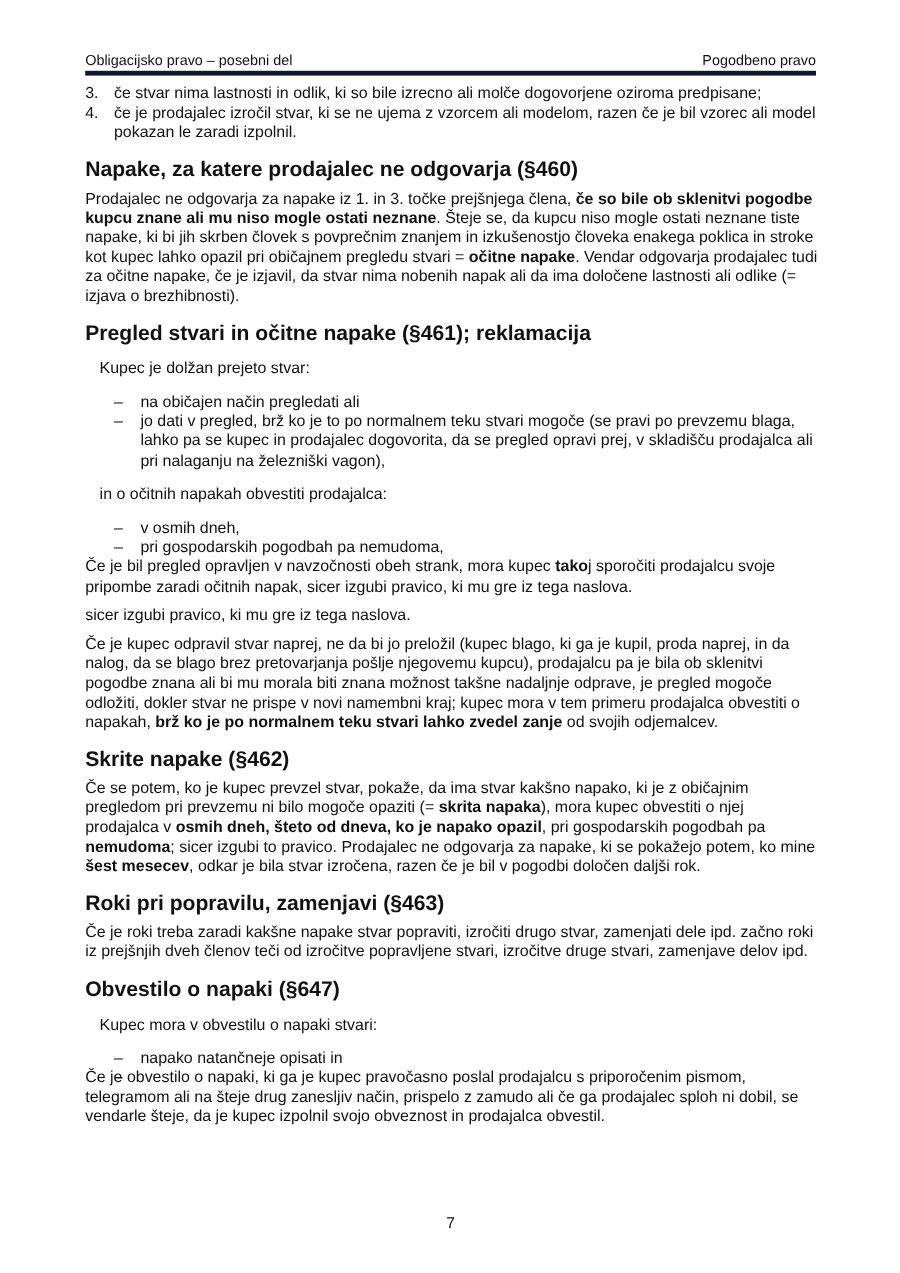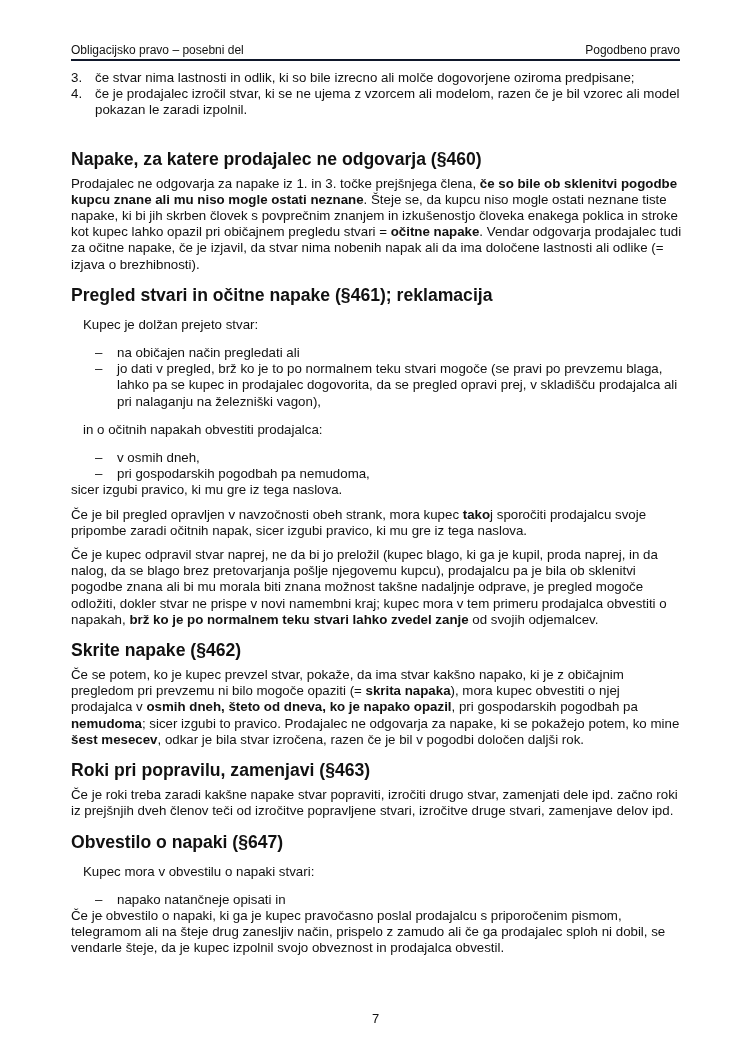--- a/index.html
+++ b/index.html
@@ -1,20 +1,20 @@
 <!DOCTYPE html>
 <html><head>
 <meta charset="utf-8">
 <style>
   html, body { margin: 0; padding: 0; background: #ffffff; }
   body { width: 750px; height: 1061px; position: relative; overflow: hidden;
          font-family: "Liberation Sans", sans-serif; color: #111; }
   .page { position: absolute; left: 71px; top: 0; width: 610px; }
   .hdr { position: absolute; top: 42px; left: 0; width: 609px; height: 17px;
-         border-bottom: 2px solid #0f172a; font-size: 12px; line-height: 16px; }
+         border-bottom: 4px solid #0f172a; font-size: 12px; line-height: 16px; }
   .hdr .l { position: absolute; left: 0; top: 0; }
   .hdr .r { position: absolute; right: 0; top: 0; }
   .content { position: absolute; top: 70px; left: 0; width: 612px; font-size: 13.3px; line-height: 16.2px; }
   ol.num { list-style: none; margin: 0; padding: 0; }
   ol.num li { position: relative; padding-left: 24px; }
   ol.num li .n { position: absolute; left: 0; top: 0; }
   h2 { font-size: 17.6px; font-weight: bold; margin: 12px 0 7px 0; line-height: 20px; }
   p { margin: 0 0 8px 0; }
   p.tight { margin: 12px; }
   ul.dash { list-style: none; margin: 0; padding: 0; }
@@ -33,36 +33,36 @@
     <span class="r">Pogodbeno pravo</span>
   </div>
 
   <div class="content">
 
     <ol class="num">
       <li><span class="n">3.</span><span>če stvar nima lastnosti in odlik, ki so bile izrecno ali molče dogovorjene oziroma predpisane;</span></li>
       <li><span class="n">4.</span><span>če je prodajalec izročil stvar, ki se ne ujema z vzorcem ali modelom, razen če je bil vzorec ali model pokazan le zaradi izpolnil.</span></li>
     </ol>
 
-    <h2 style="margin-top:30px;">Napake, za katere prodajalec ne odgovarja (§460)</h2>
+    <h2 style="margin-top:12px;">Napake, za katere prodajalec ne odgovarja (§460)</h2>
     <p><span>Prodajalec ne odgovarja za napake iz 1. in 3. točke prejšnjega člena, </span><b>če so bile ob sklenitvi pogodbe kupcu znane ali mu niso mogle ostati neznane</b><span>. Šteje se, da kupcu niso mogle ostati neznane tiste napake, ki bi jih skrben človek s povprečnim znanjem in izkušenostjo človeka enakega poklica in stroke kot kupec lahko opazil pri običajnem pregledu stvari = </span><b>očitne napake</b><span>. Vendar odgovarja prodajalec tudi za očitne napake, če je izjavil, da stvar nima nobenih napak ali da ima določene lastnosti ali odlike (= izjava o brezhibnosti).</span></p>
 
     <h2>Pregled stvari in očitne napake (§461); reklamacija</h2>
     <p class="tight">Kupec je dolžan prejeto stvar:</p>
     <ul class="dash">
       <li><span class="d">–</span><span>na običajen način pregledati ali</span></li>
       <li><span class="d">–</span><span>jo dati v pregled, brž ko je to po normalnem teku stvari mogoče (se pravi po prevzemu blaga, lahko pa se kupec in prodajalec dogovorita, da se pregled opravi prej, v skladišču prodajalca ali pri nalaganju na železniški vagon),</span></li>
     </ul>
     <p class="tight">in o očitnih napakah obvestiti prodajalca:</p>
     <ul class="dash">
       <li><span class="d">–</span><span>v osmih dneh,</span></li>
       <li><span class="d">–</span><span>pri gospodarskih pogodbah pa nemudoma,</span></li>
     </ul>
+    <p><span>Če je bil pregled opravljen v navzočnosti obeh strank, mora kupec </span><b>tako</b><span>j sporočiti prodajalcu svoje pripombe zaradi očitnih napak, sicer izgubi pravico, ki mu gre iz tega naslova.</span></p>
     <p>sicer izgubi pravico, ki mu gre iz tega naslova.</p>
-    <p><span>Če je bil pregled opravljen v navzočnosti obeh strank, mora kupec </span><b>tako</b><span>j sporočiti prodajalcu svoje pripombe zaradi očitnih napak, sicer izgubi pravico, ki mu gre iz tega naslova.</span></p>
     <p><span>Če je kupec odpravil stvar naprej, ne da bi jo preložil (kupec blago, ki ga je kupil, proda naprej, in da nalog, da se blago brez pretovarjanja pošlje njegovemu kupcu), prodajalcu pa je bila ob sklenitvi pogodbe znana ali bi mu morala biti znana možnost takšne nadaljnje odprave, je pregled mogoče odložiti, dokler stvar ne prispe v novi namembni kraj; kupec mora v tem primeru prodajalca obvestiti o napakah, </span><b>brž ko je po normalnem teku stvari lahko zvedel zanje</b><span> od svojih odjemalcev.</span></p>
 
     <h2>Skrite napake (§462)</h2>
     <p><span>Če se potem, ko je kupec prevzel stvar, pokaže, da ima stvar kakšno napako, ki je z običajnim pregledom pri prevzemu ni bilo mogoče opaziti (= </span><b>skrita napaka</b><span>), mora kupec obvestiti o njej prodajalca v </span><b>osmih dneh, šteto od dneva, ko je napako opazil</b><span>, pri gospodarskih pogodbah pa </span><b>nemudoma</b><span>; sicer izgubi to pravico. Prodajalec ne odgovarja za napake, ki se pokažejo potem, ko mine </span><b>šest mesecev</b><span>, odkar je bila stvar izročena, razen če je bil v pogodbi določen daljši rok.</span></p>
 
     <h2>Roki pri popravilu, zamenjavi (§463)</h2>
     <p>Če je roki treba zaradi kakšne napake stvar popraviti, izročiti drugo stvar, zamenjati dele ipd. začno roki iz prejšnjih dveh členov teči od izročitve popravljene stvari, izročitve druge stvari, zamenjave delov ipd.</p>
 
     <h2>Obvestilo o napaki (§647)</h2>
     <p class="tight">Kupec mora v obvestilu o napaki stvari:</p>

